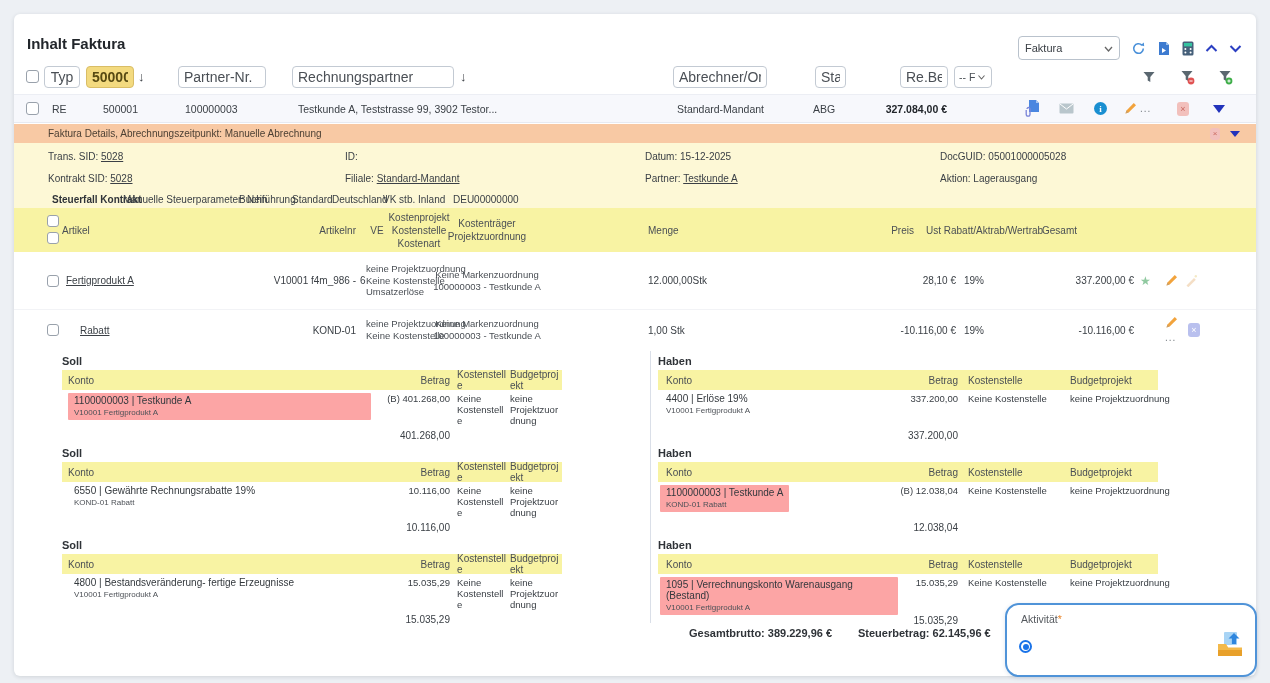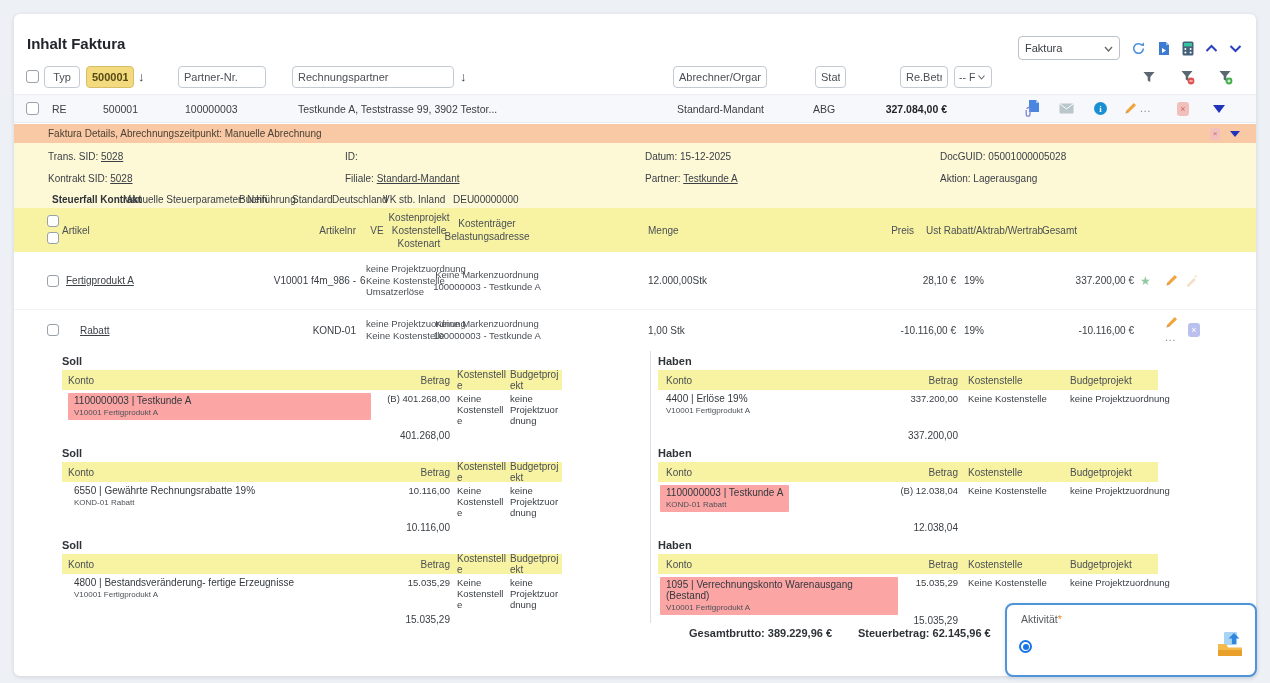--- a/index.html
+++ b/index.html
@@ -12,21 +12,21 @@
   
   .toolbar{position:absolute;top:22px;right:14px;display:flex;align-items:center;gap:11px;}
   .select{display:flex;align-items:center;justify-content:space-between;border:1px solid #b9c2cc;
     border-radius:4px;background:#fff;height:22px;padding:0 6px;font-size:11px;color:#3b4046;cursor:pointer;}
   .select-view{width:88px;}
   .icon-btn{display:inline-flex;align-items:center;justify-content:center;cursor:pointer;}
 
   
   .filter-row{position:absolute;left:0;top:52px;width:1242px;height:26px;}
   .f-input{position:absolute;top:0;height:22px;border:1px solid #c3cad3;border-radius:4px;
-    background:#fff;font-size:11px;color:#4a4f55;padding:0 5px;box-sizing:border-box;
+    background:#fff;font-size:14px;color:#4a4f55;padding:0 5px;box-sizing:border-box;
     font-family:"Liberation Sans","DejaVu Sans",sans-serif;}
   .f-input::placeholder{color:#4a4f55;opacity:1;}
   .f-yellow{background:#f3da7f;border-color:#dcбе6a;border-color:#d9bd66;color:#574a12;font-weight:bold;}
   .sort-arrow{position:absolute;top:3px;font-size:13px;font-weight:bold;color:#3a3f44;cursor:pointer;}
   .cb{position:absolute;width:13px;height:13px;border:1.5px solid #99a1ab;border-radius:3px;background:#fff;cursor:pointer;box-sizing:border-box;}
   .mini-select{position:absolute;top:0;height:22px;display:flex;align-items:center;gap:3px;
     border:1px solid #c3cad3;border-radius:4px;background:#fff;font-size:10.5px;color:#4a4f55;padding:0 4px;cursor:pointer;box-sizing:border-box;}
 
   
   .invoice-row{position:absolute;left:0;top:80px;width:1242px;height:27px;background:#f7f8fc;
@@ -74,21 +74,21 @@
   .hl{background:#fca5a5;padding:2px 6px 3px 6px;border-radius:1px;cursor:pointer;}
   .hl-block{display:block;width:96%;box-sizing:border-box;}
   .hl-fit{display:inline-block;}
 
   
   .totals{position:absolute;left:0;top:613px;width:1242px;height:20px;font-size:11px;font-weight:bold;color:#2f3338;}
   .totals .cell{position:absolute;white-space:nowrap;}
 
   
   .activity{position:absolute;left:991px;top:589px;width:252px;height:74px;background:#fff;
-    border:2px solid #4f93d8;border-radius:8px;box-sizing:border-box;box-shadow:0 1px 4px rgba(40,80,140,.15);}
+    border:2px solid #4f93d8;border-radius:14px;box-sizing:border-box;box-shadow:0 1px 4px rgba(40,80,140,.15);}
   .activity-label{position:absolute;left:14px;top:8px;font-size:10.5px;color:#55595e;}
   .req{color:#e8862c;}
   .radio{position:absolute;left:12px;top:35px;width:13px;height:13px;border:2px solid #1a73e8;border-radius:50%;box-sizing:border-box;background:#fff;cursor:pointer;}
   .radio::after{content:"";position:absolute;left:1.5px;top:1.5px;width:6px;height:6px;border-radius:50%;background:#1a73e8;}
   .activity-option{position:absolute;left:33px;top:30px;width:162px;font-size:10.5px;font-weight:bold;color:#33383d;line-height:1.3;}
 
   
   .glyph{display:inline-block;}
   .info-badge{width:13px;height:13px;border-radius:50%;background:#1a8fd1;color:#fff;font-size:9px;font-weight:bold;
     display:inline-flex;align-items:center;justify-content:center;font-family:"Liberation Serif","DejaVu Serif",serif;cursor:pointer;}
@@ -263,21 +263,21 @@
   <div class="items-head">
     <span class="cb" style="left:33px;top:7px;width:12px;height:12px;"></span>
     <span class="cb" style="left:33px;top:24px;width:12px;height:12px;"></span>
     <span class="icell" style="left:48px;">Artikel</span>
     <span class="icell right" style="left:230px;width:112px;">Artikelnr</span>
     <span class="icell center" style="left:352px;width:22px;">VE</span>
     <span class="icell center" style="left:352px;width:106px;">
       <span class="lines"><span>Kostenprojekt</span><br><span>Kostenstelle</span><br><span>Kostenart</span></span>
     </span>
     <span class="icell center" style="left:408px;width:130px;">
-      <span class="lines"><span>Kostenträger</span><br><span>Belastungsadresse</span></span>
+      <span class="lines"><span>Kostenträger</span><br><span>Projektzuordnung</span></span>
     </span>
     <span class="icell" style="left:634px;">Menge</span>
     <span class="icell right" style="left:840px;width:60px;">Preis</span>
     <span class="icell" style="left:912px;">Ust Rabatt/Aktrab/Wertrab</span>
     <span class="icell" style="left:1028px;">Gesamt</span>
   </div>
 
   <div class="item-row" style="top:238px;height:57px;">
     <span class="cb" style="left:33px;top:23px;width:12px;height:12px;"></span>
     <span class="icell" style="left:52px;">

